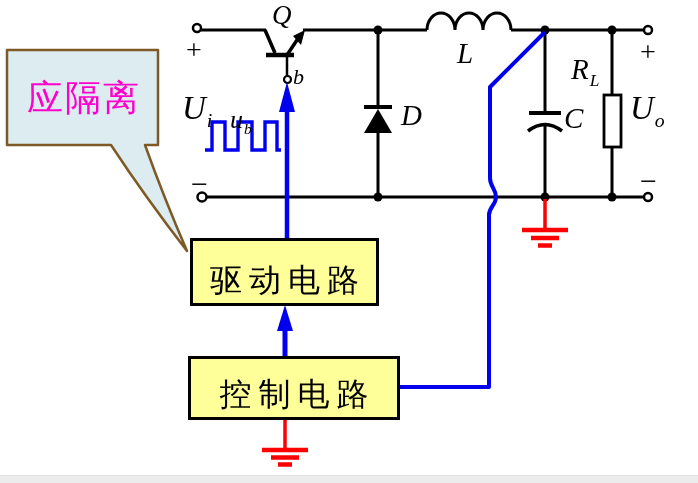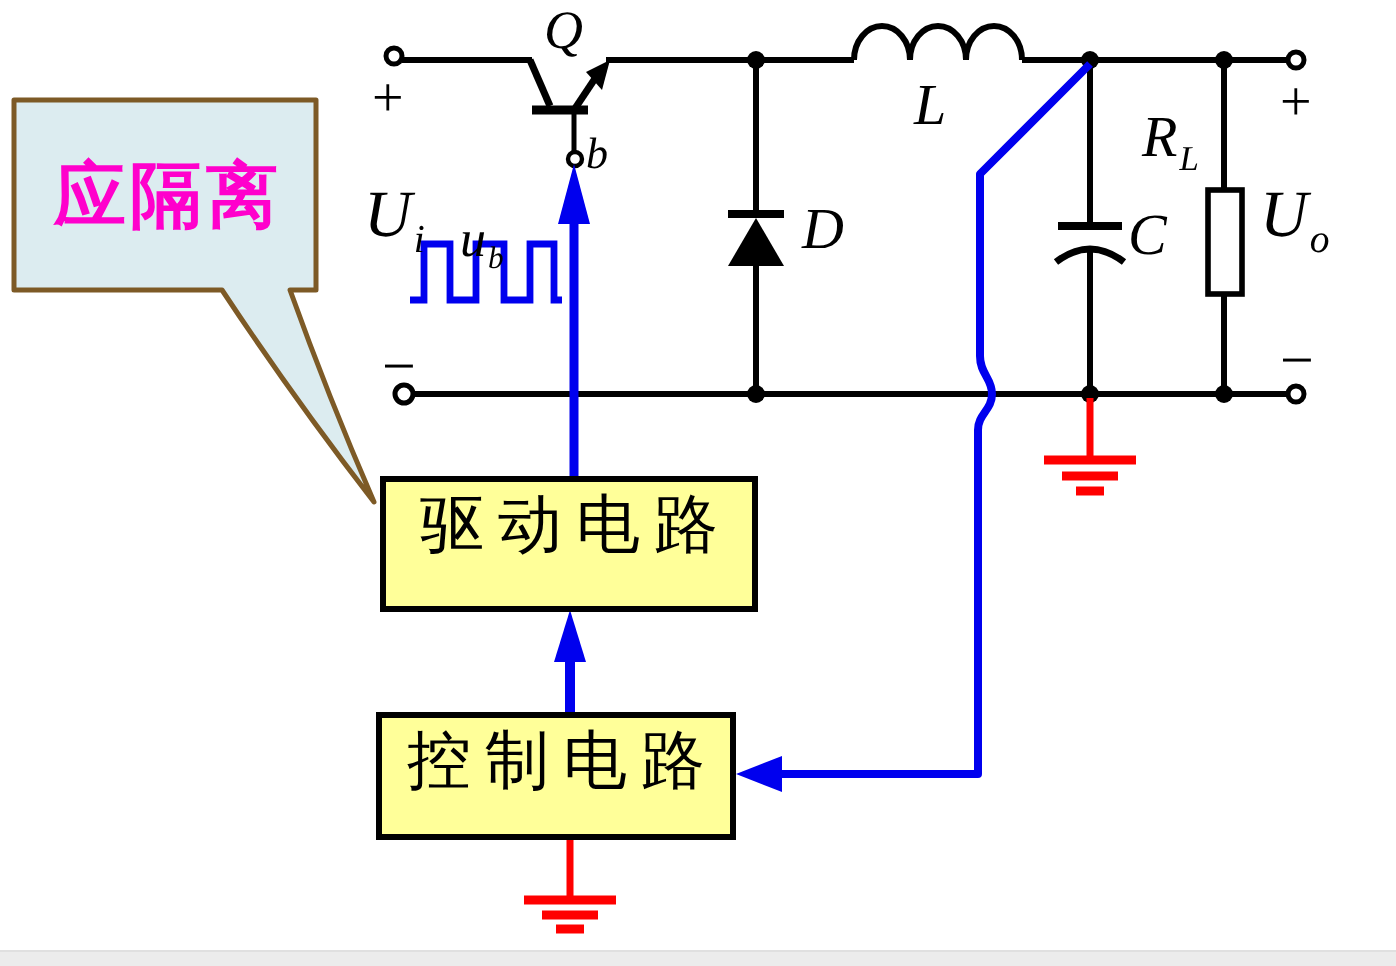--- a/index.html
+++ b/index.html
@@ -3,25 +3,25 @@
 <meta charset="utf-8">
 <style>
   html,body{margin:0;padding:0;background:#fff;}
   .stage{position:relative;width:698px;height:483px;background:#ffffff;overflow:hidden;
          font-family:"Liberation Serif",serif;}
   .stage svg{position:absolute;left:0;top:0;}
   .lbl{position:absolute;color:#000;font-style:italic;line-height:1;white-space:nowrap;}
   .lbl sub{font-size:0.60em;vertical-align:-0.40em;margin-left:1px;}
   .sign{position:absolute;color:#000;font-style:normal;line-height:1;}
   .block{position:absolute;background:#ffff99;border:3px solid #000;box-sizing:border-box;
-         display:flex;align-items:flex-start;justify-content:center;
+         display:flex;align-items:flex-end;justify-content:center;
          font-size:32px;letter-spacing:7px;color:#000;text-indent:7px;}
   .callout-text{position:absolute;left:7px;top:50px;width:152px;height:96px;
          display:flex;align-items:center;justify-content:center;
-         color:#ff00cc;font-size:36px;font-weight:bold;letter-spacing:2px;text-indent:2px;}
+         color:#ff00cc;font-size:36px;font-weight:normal;letter-spacing:2px;text-indent:2px;}
   .bottom-strip{position:absolute;left:0;bottom:0;width:698px;height:7px;
          background:#ececec;border-top:1px solid #e0e0e0;}
 </style>
 </head>
 <body>
 
 <div class="stage">
 
   <svg width="698" height="483" viewBox="0 0 698 483">
 
@@ -103,21 +103,21 @@
       <path d="M545,32 L490,87 L490,178 C490,187 496,189 496,197 C496,205 489,207 489,215 L489,387 L390,387" fill="none" stroke="#0000ee" stroke-width="4" stroke-linejoin="round"></path>
       <polygon points="368,387 391,378 391,396" fill="#0000ee"></polygon>
     </g>
   </svg>
 
   <div class="callout-text">应隔离</div>
 
   <div class="block" style="left:190px;top:238px;width:189px;height:68px;">
     <span>驱动电路</span>
   </div>
-  <div class="block" style="left:188px;top:356px;width:180px;height:64px;">
+  <div class="block" style="left:188px;top:356px;width:212px;height:64px;">
     <span>控制电路</span>
   </div>
 
   <div class="lbl" style="left:272px;top:2px;font-size:27px;">Q</div>
   <div class="lbl" style="left:293px;top:66px;font-size:22px;">b</div>
   <div class="lbl" style="left:230px;top:64px;font-size:26px;margin-top:43px;">
     <span>u</span><sub>b</sub>
   </div>
   <div class="lbl" style="left:182px;top:92px;font-size:33px;">
     <span>U</span><sub>i</sub>

